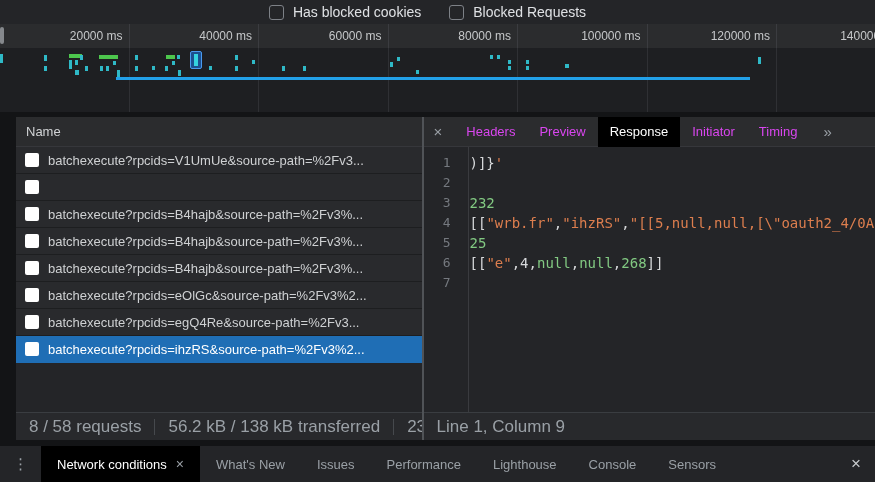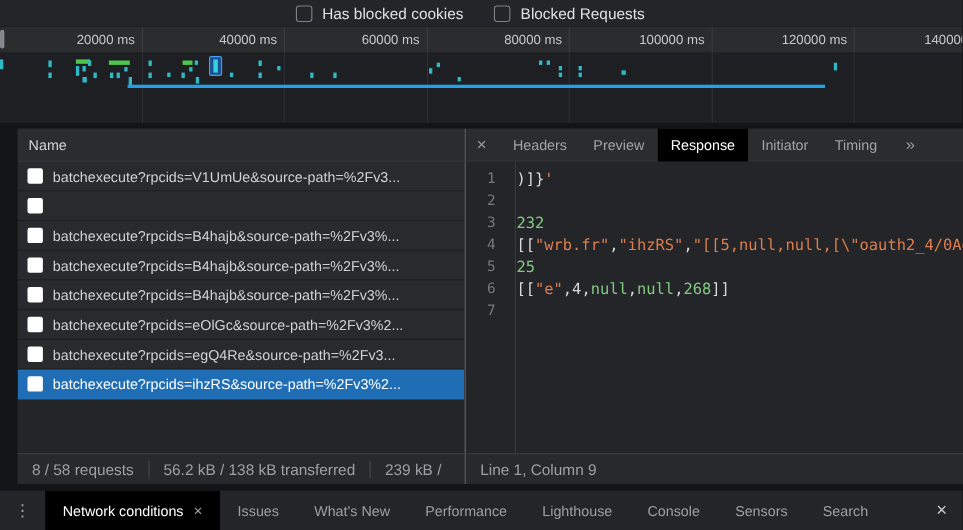--- a/index.html
+++ b/index.html
@@ -38,33 +38,33 @@
   #request-list { position:absolute; left:0; top:30px; right:0; bottom:28px; overflow:hidden;text-align:center; }
   .req-row { height:27px; display:flex; align-items:center; padding-left:9px;
     background:#292a2d; border-bottom:1px solid #1d1e20; cursor:default; }
   .req-row.selected { background:#1f6eb5; border-bottom-color:#1f6eb5; }
   .req-icon { width:14px; height:14px; background:#ffffff; border-radius:2px;
     margin-right:9px; flex:none; }
   .req-label { font-size:13px; color:#cfd1d3; white-space:nowrap; overflow:hidden; }
   .req-row.selected .req-label { color:#ffffff; }
   .panel-statusbar { position:absolute; left:0; right:0; bottom:0; height:28px;
     background:#28292c; border-top:1px solid #3a3d41; display:flex; align-items:center;
-    color:#9aa0a6; font-size:14px; padding-left:13px; overflow:hidden; }
+    color:#9aa0a6; font-size:17px; padding-left:13px; overflow:hidden; }
   .sum-item { white-space:nowrap; flex:none; }
   .sum-sep { width:1px; height:16px; background:#46494d; margin:0 13px; flex:none; }
 
   #divider { width:2px; background:#505357; }
 
   
   #right-panel { flex:1; background:#242528; position:relative; display:flex; flex-direction:column; }
   #detail-tabbar { height:30px; background:#2b2c2e; border-bottom:1px solid #36373b;
     display:flex; align-items:center; }
   .tab-close { color:#9aa0a6; font-size:15px; margin:0 12px 0 10px; cursor:default; }
   #detail-tabs { display:flex; height:30px; }
-  .dtab { height:30px; line-height:30px; padding:0 12px; color:#a3a3a3; font-size:13px;
+  .dtab { height:30px; line-height:30px; padding:0 12px; color:#d946ef; font-size:13px;
     white-space:nowrap; cursor:default; }
   .dtab.active { background:#000000; color:#ffffff; }
   .more-tabs { color:#9aa0a6; font-size:15px; margin-left:14px; cursor:default; }
 
   #editor { position:relative; flex:1; background:#242528; overflow:hidden; }
   #gutter-bg { position:absolute; left:0; top:0; bottom:16px; width:45px;
     border-right:1px solid #3a3b3f; }
   #code-lines { position:relative; padding-top:6px; font-family:"DejaVu Sans Mono", monospace;
     font-size:14px; }
   .cl { display:flex; height:20px; line-height:20px; }
@@ -279,22 +279,21 @@
     <div class="panel-statusbar">
       <span class="sum-item">Line 1, Column 9</span>
     </div>
   </div>
 </div>
 
 <div id="drawer">
   <div class="drawer-menu">⋮</div>
   <div id="drawer-tabs">
       <div class="drawer-tab active">Network conditions<span class="tab-x">×</span></div>
+      <div class="drawer-tab">What's New</div>
       <div class="drawer-tab">Issues</div>
-      <div class="drawer-tab">What's New</div>
       <div class="drawer-tab">Performance</div>
       <div class="drawer-tab">Lighthouse</div>
       <div class="drawer-tab">Console</div>
       <div class="drawer-tab">Sensors</div>
-      <div class="drawer-tab">Search</div>
     </div>
   <div class="drawer-close">×</div>
 </div>
 
 </body></html>

